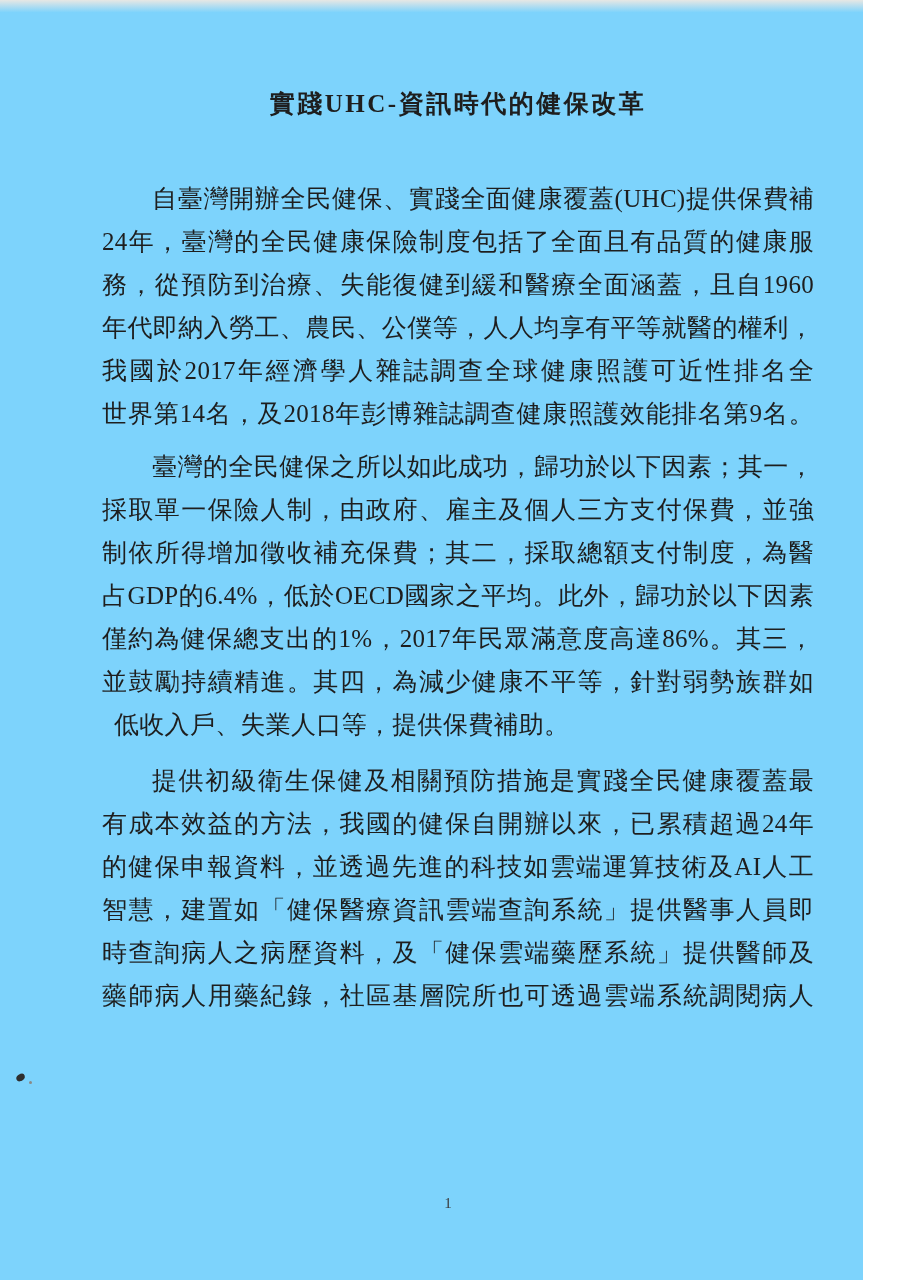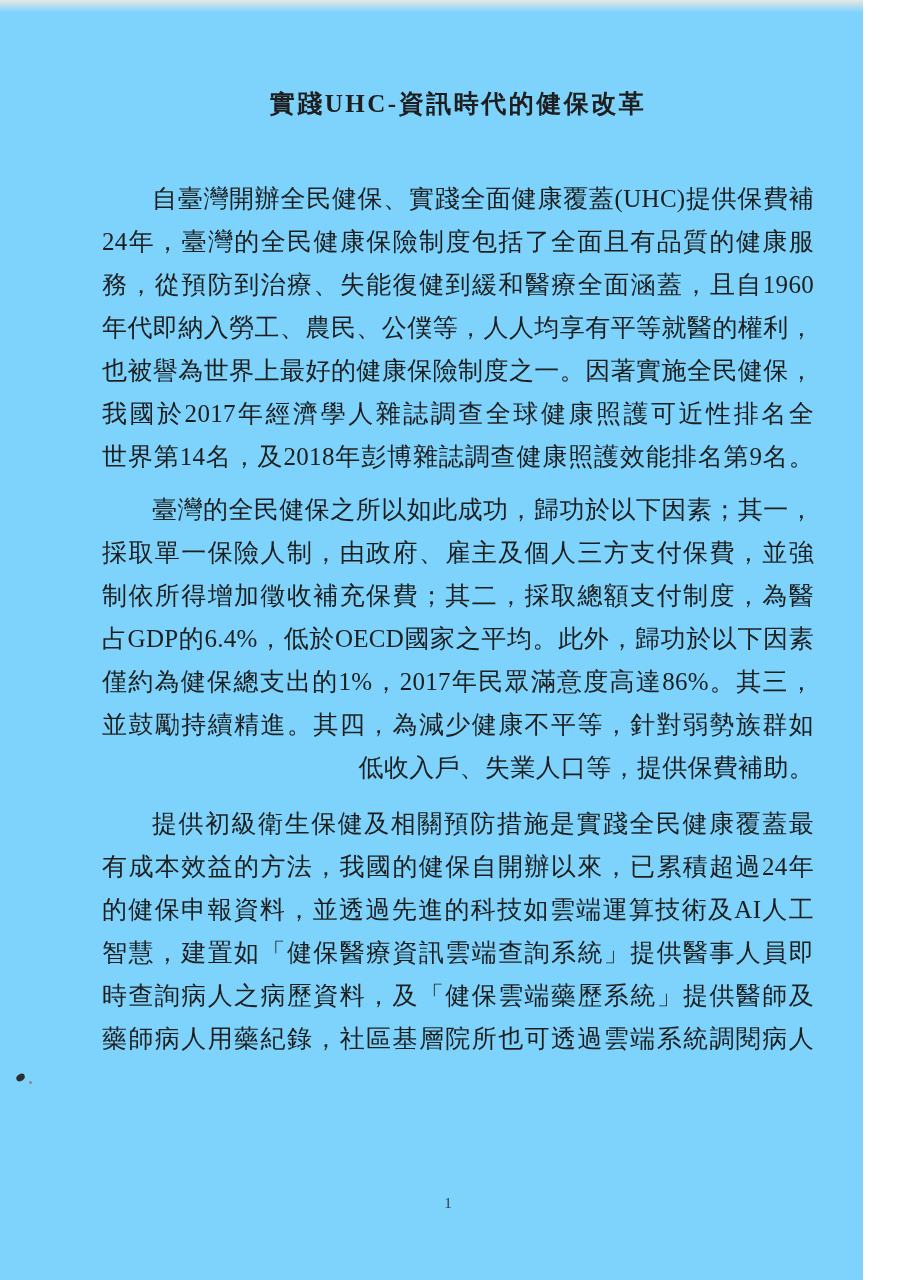--- a/index.html
+++ b/index.html
@@ -58,21 +58,22 @@
   .line::after {
     content: "";
     display: inline-block;
     width: 100%;
     height: 0;
   }
   .line.indent {
     text-indent: 2em;
   }
   .line.short {
-    text-align: right;
+    text-align: left;
+    margin-left: 12px;
   }
   .line.short::after {
     content: none;
   }
   .page-number {
     position: absolute;
     left: 430px;
     top: 1195px;
     width: 36px;
     text-align: center;
@@ -107,21 +108,20 @@
   <div class="scan-edge-top"></div>
 
   <div class="content">
     <h1 class="doc-title">實踐UHC-資訊時代的健保改革</h1>
 
     <div class="paragraph p1">
       <div class="line indent">自臺灣開辦全民健保、實踐全面健康覆蓋(UHC)提供保費補助</div>
       <div class="line">24年，臺灣的全民健康保險制度包括了全面且有品質的健康服</div>
       <div class="line">務，從預防到治療、失能復健到緩和醫療全面涵蓋，且自1960</div>
       <div class="line">年代即納入勞工、農民、公僕等，人人均享有平等就醫的權利，</div>
-      <div class="line">也被譽為世界上最好的健康保險制度之一。因著實施全民健保，</div>
       <div class="line">我國於2017年經濟學人雜誌調查全球健康照護可近性排名全</div>
       <div class="line">世界第14名，及2018年彭博雜誌調查健康照護效能排名第9名。</div>
     </div>
 
     <div class="paragraph p2">
       <div class="line indent">臺灣的全民健保之所以如此成功，歸功於以下因素；其一，</div>
       <div class="line">採取單一保險人制，由政府、雇主及個人三方支付保費，並強</div>
       <div class="line">制依所得增加徵收補充保費；其二，採取總額支付制度，為醫</div>
       <div class="line">占GDP的6.4%，低於OECD國家之平均。此外，歸功於以下因素</div>
       <div class="line">僅約為健保總支出的1%，2017年民眾滿意度高達86%。其三，</div>

